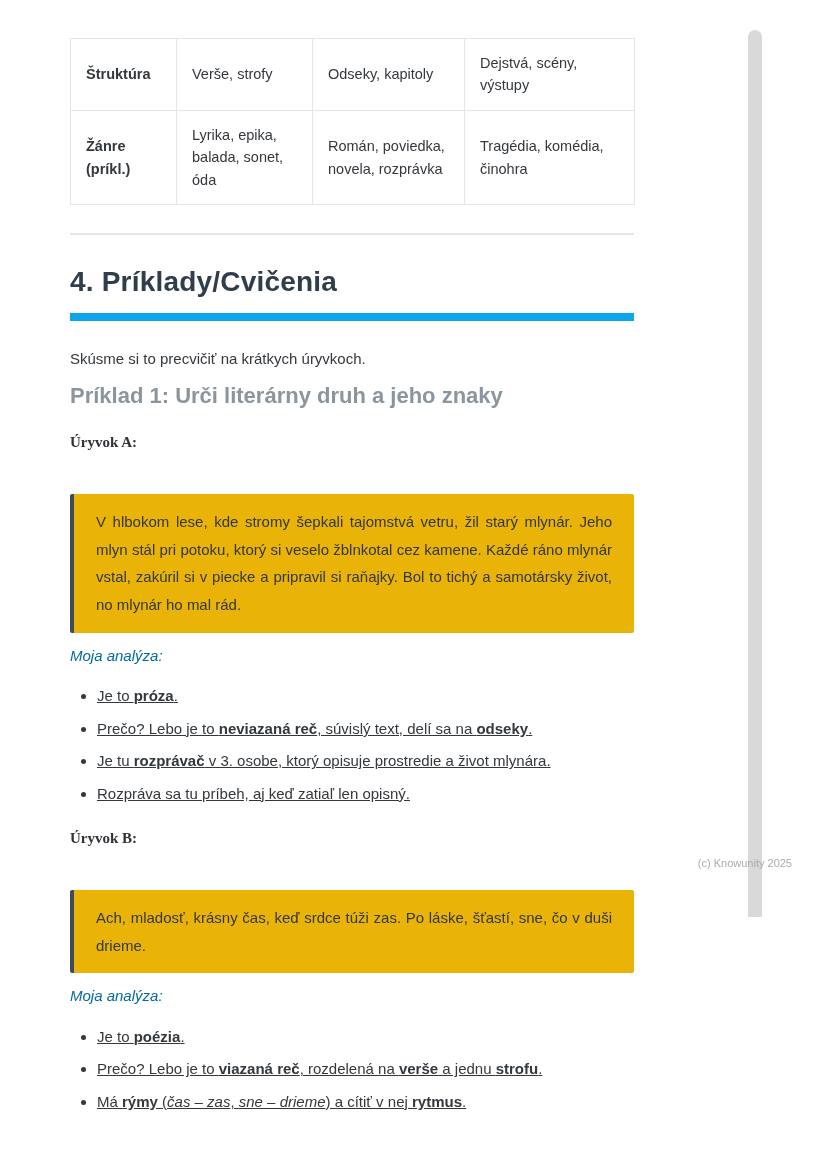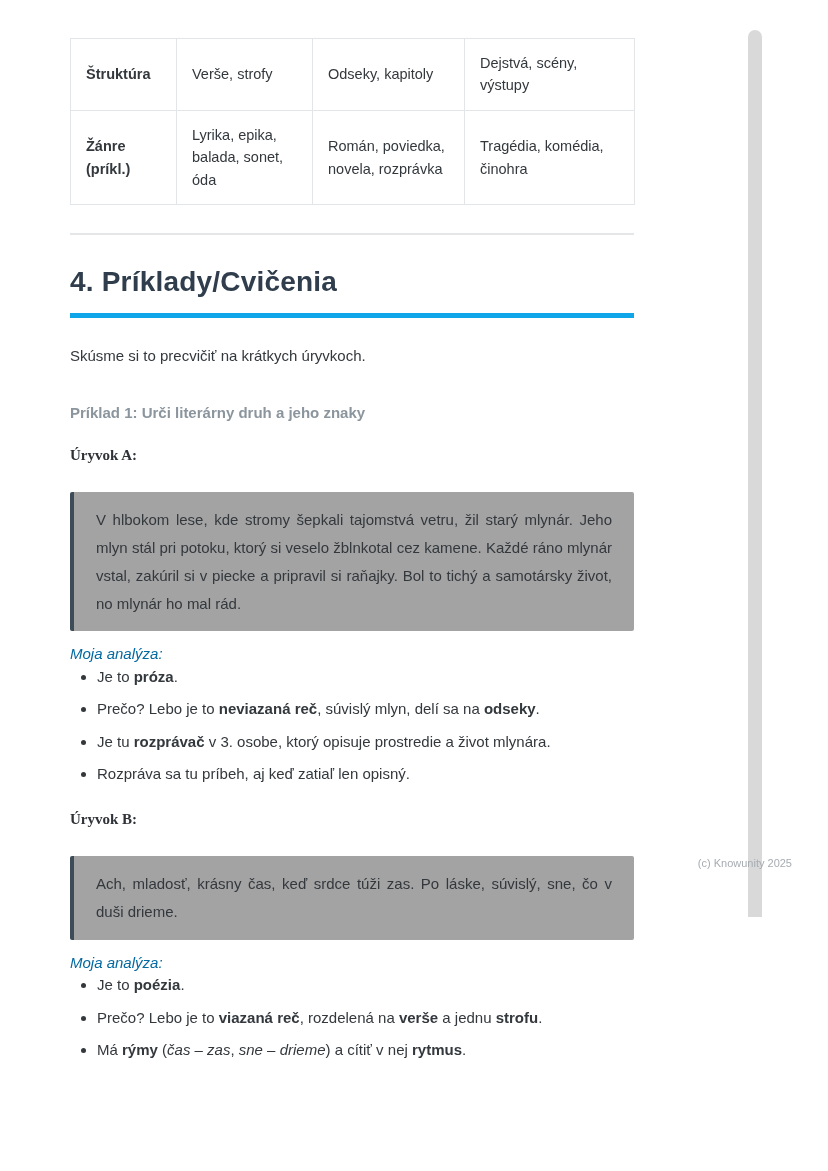--- a/index.html
+++ b/index.html
@@ -29,47 +29,47 @@
 
   hr.divider { border: none; border-top: 2px solid #e4e6e8; margin: 28px 0 0 0; }
 
   h2.section-heading {
     margin-top: 30px;
     font-size: 28px;
     line-height: 1.2;
     font-weight: 700;
     color: #2f3d4c;
     padding-bottom: 14px;
-    border-bottom: 5px solid #0ea5e9;
+    border-bottom: 8px solid #0ea5e9;
     letter-spacing: 0.2px;
   }
 
   p.intro { margin-top: 26px; font-size: 15px; line-height: 1.6; color: #33383d; }
 
-  h3.example-heading { margin-top: 36px; font-size: 15px; line-height: 1.2; font-weight: 700; color: #8b959d; }
+  h3.example-heading { margin-top: 12px; font-size: 22px; line-height: 1.2; font-weight: 700; color: #8b959d; }
 
   p.excerpt-label { margin-top: 22px; font-size: 15px; line-height: 1.5; font-weight: 700; color: #2f3337; font-family: Liberation Serif, serif; }
 
   blockquote.quote {
-    margin-top: 26px;
-    background: #a3a3a3;
+    margin-top: 40px;
+    background: #eab308;
     border-left: 4px solid #3e4b59;
     padding: 14px 22px;
     border-radius: 2px;
   }
   blockquote.quote p {
     font-size: 15px;
     line-height: 1.85;
     text-align: justify;
     color: #33383d;
   }
 
   p.analysis-label { margin-top: 12px; font-size: 15px; line-height: 1.5; font-style: italic; color: #0369a1; }
 
-  ul.analysis-list { padding-left: 27px; list-style: disc; }
+  ul.analysis-list { margin-top: 18px; padding-left: 27px; list-style: disc; text-decoration: underline; }
   ul.analysis-list li { font-size: 15px; line-height: 1.5; margin-bottom: 10px; color: #33383d; }
 
   .scrollbar {
     position: absolute;
     right: 66px;
     top: 30px;
     bottom: 0;
     width: 14px;
     background: #d9d9d9;
     border-radius: 8px 8px 0 0;
@@ -126,29 +126,29 @@
     <p class="excerpt-label">Úryvok A:</p>
 
     <blockquote class="quote">
       <p>V hlbokom lese, kde stromy šepkali tajomstvá vetru, žil starý mlynár. Jeho mlyn stál pri potoku, ktorý si veselo žblnkotal cez kamene. Každé ráno mlynár vstal, zakúril si v piecke a pripravil si raňajky. Bol to tichý a samotársky život, no mlynár ho mal rád.</p>
     </blockquote>
 
     <p class="analysis-label">Moja analýza:</p>
 
     <ul class="analysis-list">
         <li><span>Je to </span><span style="font-weight: 700;">próza</span><span>.</span></li>
-        <li><span>Prečo? Lebo je to </span><span style="font-weight: 700;">neviazaná reč</span><span>, súvislý mlyn, delí sa na </span><span style="font-weight: 700;">odseky</span><span>.</span></li>
+        <li><span>Prečo? Lebo je to </span><span style="font-weight: 700;">neviazaná reč</span><span>, súvislý text, delí sa na </span><span style="font-weight: 700;">odseky</span><span>.</span></li>
         <li><span>Je tu </span><span style="font-weight: 700;">rozprávač</span><span> v 3. osobe, ktorý opisuje prostredie a život mlynára.</span></li>
         <li><span>Rozpráva sa tu príbeh, aj keď zatiaľ len opisný.</span></li>
       </ul>
 
     <p class="excerpt-label">Úryvok B:</p>
 
     <blockquote class="quote">
-      <p>Ach, mladosť, krásny čas, keď srdce túži zas. Po láske, súvislý, sne, čo v duši drieme.</p>
+      <p>Ach, mladosť, krásny čas, keď srdce túži zas. Po láske, šťastí, sne, čo v duši drieme.</p>
     </blockquote>
 
     <p class="analysis-label">Moja analýza:</p>
 
     <ul class="analysis-list">
         <li><span>Je to </span><span style="font-weight: 700;">poézia</span><span>.</span></li>
         <li><span>Prečo? Lebo je to </span><span style="font-weight: 700;">viazaná reč</span><span>, rozdelená na </span><span style="font-weight: 700;">verše</span><span> a jednu </span><span style="font-weight: 700;">strofu</span><span>.</span></li>
         <li><span>Má </span><span style="font-weight: 700;">rýmy</span><span> (</span><span style="font-style: italic;">čas – zas</span><span>, </span><span style="font-style: italic;">sne – drieme</span><span>) a cítiť v nej </span><span style="font-weight: 700;">rytmus</span><span>.</span></li>
       </ul>
 

